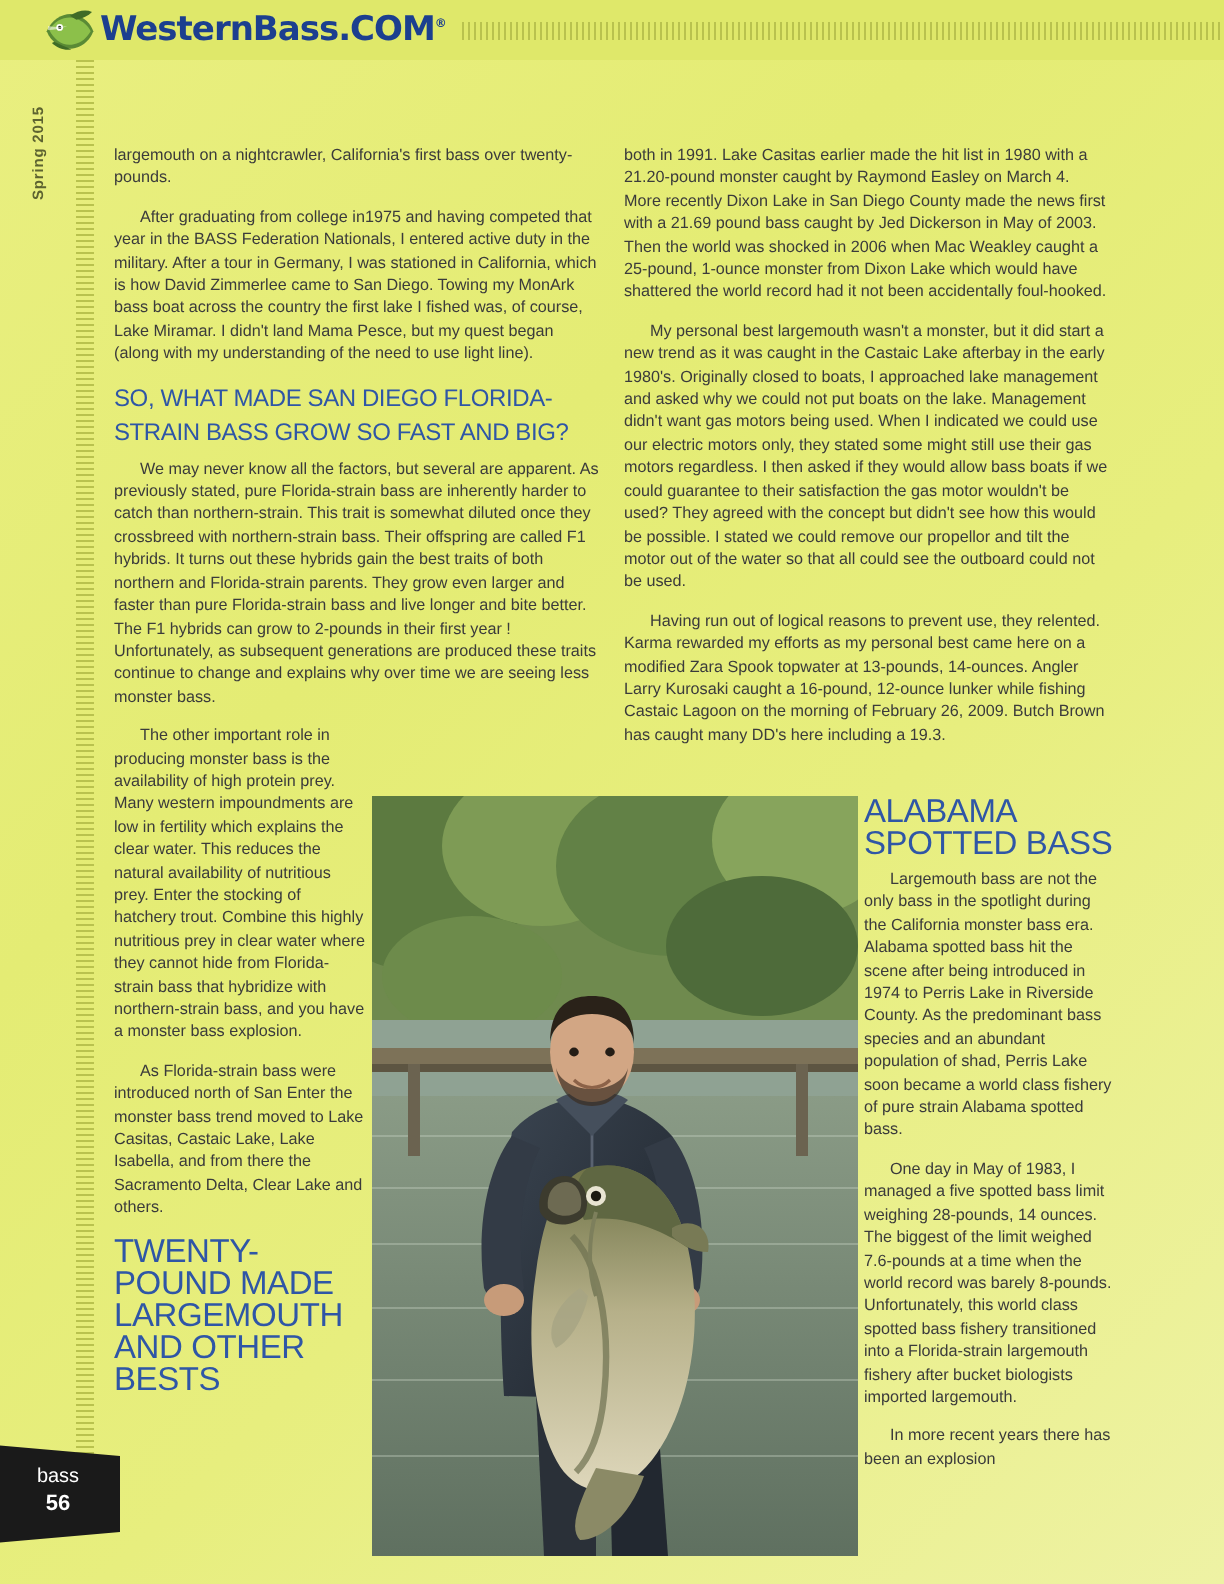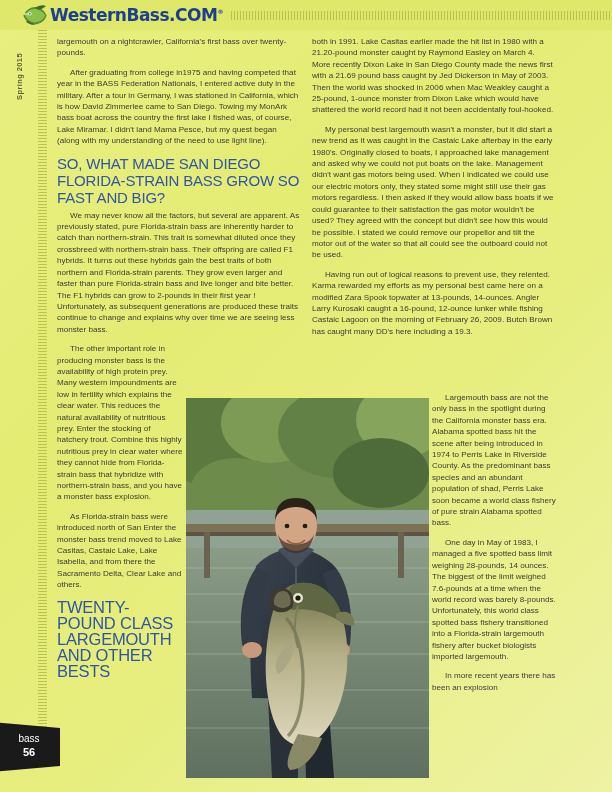--- a/index.html
+++ b/index.html
@@ -87,24 +87,24 @@
   #col2 { left: 312px; top: 36px; width: 243px; }
   #col3 { left: 432px; top: 392px; width: 126px; }
   p.body {
     margin: 0 0 8px 0;
     font-size: 8.1px;
     line-height: 11.4px;
     color: #3b3b3b;
     text-indent: 13px;
     text-align: left;
   }
-  p.body.noindent { text-indent: 0; }
+  p.body.noindent { text-indent: 0; margin-top: 36px; }
   h2.head {
     margin: 6px 0 4px 0;
-    font-size: 15px;
+    font-size: 12px;
     line-height: 17px;
     font-weight: normal;
     color: #2f56a6;
     letter-spacing: -0.2px;
   }
   h2.head.small { font-size: 16.5px; line-height: 16px; }
   
   #col1-wrap { width: 126px; }
   
   #photo {
@@ -148,31 +148,32 @@
   </div>
 
   <div class="col" id="col1">
     <p class="body noindent">largemouth on a nightcrawler, California's first bass over twenty-pounds.</p>
     <p class="body">After graduating from college in1975 and having competed that year in the BASS Federation Nationals, I entered active duty in the military. After a tour in Germany, I was stationed in California, which is how David Zimmerlee came to San Diego. Towing my MonArk bass boat across the country the first lake I fished was, of course, Lake Miramar. I didn't land Mama Pesce, but my quest began (along with my understanding of the need to use light line).</p>
     <h2 class="head">SO, WHAT MADE SAN DIEGO FLORIDA-STRAIN BASS GROW SO FAST AND BIG?</h2>
     <p class="body">We may never know all the factors, but several are apparent. As previously stated, pure Florida-strain bass are inherently harder to catch than northern-strain. This trait is somewhat diluted once they crossbreed with northern-strain bass. Their offspring are called F1 hybrids. It turns out these hybrids gain the best traits of both northern and Florida-strain parents. They grow even larger and faster than pure Florida-strain bass and live longer and bite better. The F1 hybrids can grow to 2-pounds in their first year ! Unfortunately, as subsequent generations are produced these traits continue to change and explains why over time we are seeing less monster bass.</p>
     <div id="col1-wrap">
       <p class="body">The other important role in producing monster bass is the availability of high protein prey. Many western impoundments are low in fertility which explains the clear water. This reduces the natural availability of nutritious prey. Enter the stocking of hatchery trout. Combine this highly nutritious prey in clear water where they cannot hide from Florida-strain bass that hybridize with northern-strain bass, and you have a monster bass explosion.</p>
       <p class="body">As Florida-strain bass were introduced north of San Enter the monster bass trend moved to Lake Casitas, Castaic Lake, Lake Isabella, and from there the Sacramento Delta, Clear Lake and others.</p>
-      <h2 class="head small">TWENTY-POUND CLASS LARGEMOUTH AND OTHER BESTS</h2>
+      <h2 class="head small">TWENTY-POUND MADE LARGEMOUTH AND OTHER BESTS</h2>
     </div>
   </div>
 
   <div class="col" id="col2">
     <p class="body noindent">both in 1991. Lake Casitas earlier made the hit list in 1980 with a 21.20-pound monster caught by Raymond Easley on March 4. More recently Dixon Lake in San Diego County made the news first with a 21.69 pound bass caught by Jed Dickerson in May of 2003. Then the world was shocked in 2006 when Mac Weakley caught a 25-pound, 1-ounce monster from Dixon Lake which would have shattered the world record had it not been accidentally foul-hooked.</p>
     <p class="body">My personal best largemouth wasn't a monster, but it did start a new trend as it was caught in the Castaic Lake afterbay in the early 1980's. Originally closed to boats, I approached lake management and asked why we could not put boats on the lake. Management didn't want gas motors being used. When I indicated we could use our electric motors only, they stated some might still use their gas motors regardless. I then asked if they would allow bass boats if we could guarantee to their satisfaction the gas motor wouldn't be used? They agreed with the concept but didn't see how this would be possible. I stated we could remove our propellor and tilt the motor out of the water so that all could see the outboard could not be used.</p>
     <p class="body">Having run out of logical reasons to prevent use, they relented. Karma rewarded my efforts as my personal best came here on a modified Zara Spook topwater at 13-pounds, 14-ounces. Angler Larry Kurosaki caught a 16-pound, 12-ounce lunker while fishing Castaic Lagoon on the morning of February 26, 2009. Butch Brown has caught many DD's here including a 19.3.</p>
   </div>
 
   <div class="col" id="col3">
+    <h2 class="head small">ALABAMA SPOTTED BASS</h2>
     <p class="body">Largemouth bass are not the only bass in the spotlight during the California monster bass era. Alabama spotted bass hit the scene after being introduced in 1974 to Perris Lake in Riverside County. As the predominant bass species and an abundant population of shad, Perris Lake soon became a world class fishery of pure strain Alabama spotted bass.</p>
     <p class="body">One day in May of 1983, I managed a five spotted bass limit weighing 28-pounds, 14 ounces. The biggest of the limit weighed 7.6-pounds at a time when the world record was barely 8-pounds. Unfortunately, this world class spotted bass fishery transitioned into a Florida-strain largemouth fishery after bucket biologists imported largemouth.</p>
     <p class="body">In more recent years there has been an explosion</p>
   </div>
 
   <div id="photo">
     <svg width="243" height="380" viewBox="0 0 243 380">
       <defs>
         <linearGradient id="skyG" x1="0" y1="0" x2="0" y2="1">
           <stop offset="0%" stop-color="#c3d2d8"></stop>

